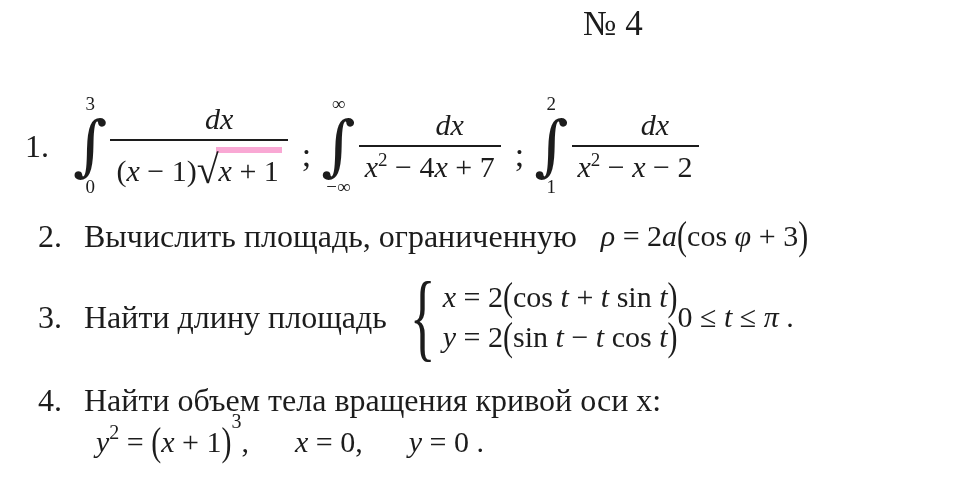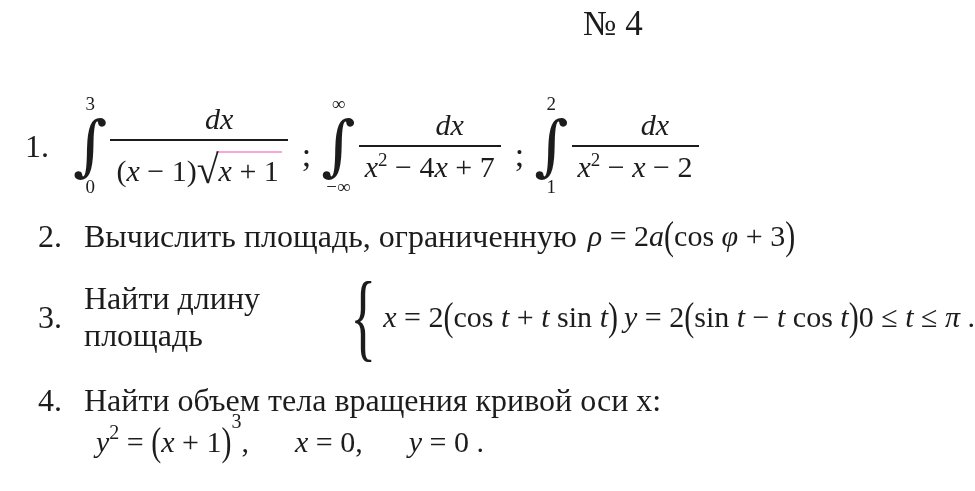--- a/index.html
+++ b/index.html
@@ -26,27 +26,27 @@
   .integral { display:flex; align-items:center; }
   .intcol { display:flex; flex-direction:column; align-items:center; margin-right:3px; }
   .bound { font-size:19px; line-height:1.1; font-style:normal; }
   .intsign { font-size:66px; line-height:0.95; font-family:"DejaVu Serif","DejaVu Sans",serif; }
   .frac { display:flex; flex-direction:column; align-items:center; }
   .num { font-size:30px; padding-bottom:3px;margin-left:40px; }
   .den { font-size:30px; border-top:2px solid #1c1c1c; padding:3px 6px 0 6px; }
   .dsup { font-size:19px; position:relative; top:-11px; font-style:normal; }
   .sqrt { display:inline-block; white-space:pre; }
   .radical { font-size:40px; position:relative; top:2px; margin-right:-3px; }
-  .radicand { display:inline-block; border-top:2px solid #f9a8d4; padding:0 3px; line-height:1.2; }
+  .radicand { display:inline-block; border-top:6px solid #f9a8d4; padding:0 3px; line-height:1.2; }
   .sep { font-size:34px; margin:18px 10px 0 14px; align-self:center; }
-  .mathline { font-size:30px; margin-left:11px; white-space:pre; }
+  .mathline { font-size:30px; margin-left:24px; white-space:pre; }
   .paren { display:inline-block; transform:scaleY(1.3); position:relative; }
   .system { display:flex; align-items:center; margin-left:14px; }
   .brace { display:inline-block; font-size:54px; line-height:1; transform:scaleY(1.8); margin:0 7px 0 9px; }
-  .eqs { display:flex; flex-direction:row; row-gap:12px;gap:6px; }
+  .eqs { display:flex; flex-direction:column; row-gap:12px;gap:6px; }
   .eqline { font-size:30px; white-space:pre; }
   .range { font-size:30px; white-space:pre; }
   .s2  { font-size:20px; position:relative; top:-13px; font-style:normal; }
   .pow { font-size:20px; position:relative; top:-24px; font-style:normal; }
   .gap { margin-left:46px; }
 </style>
 </head>
 <body>
 
 <div class="page">

